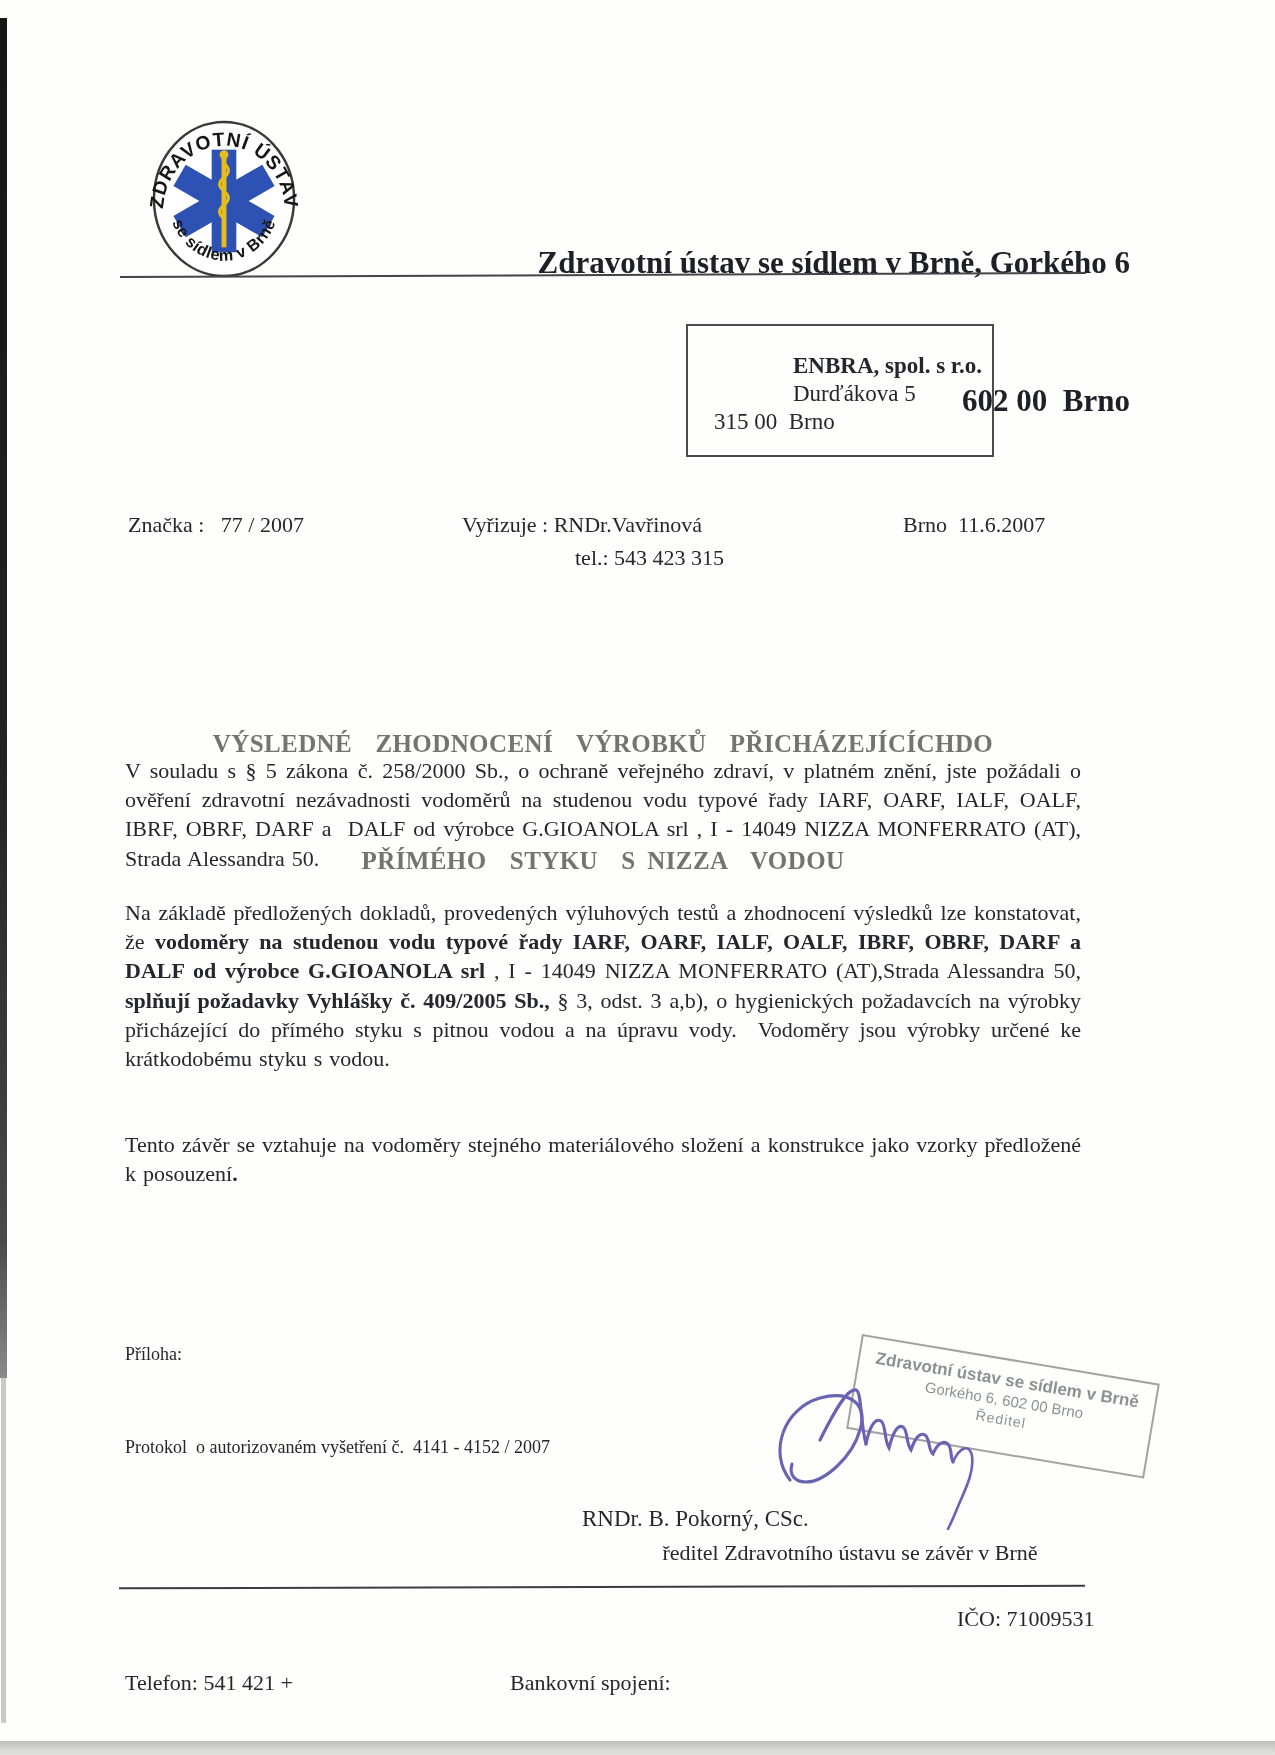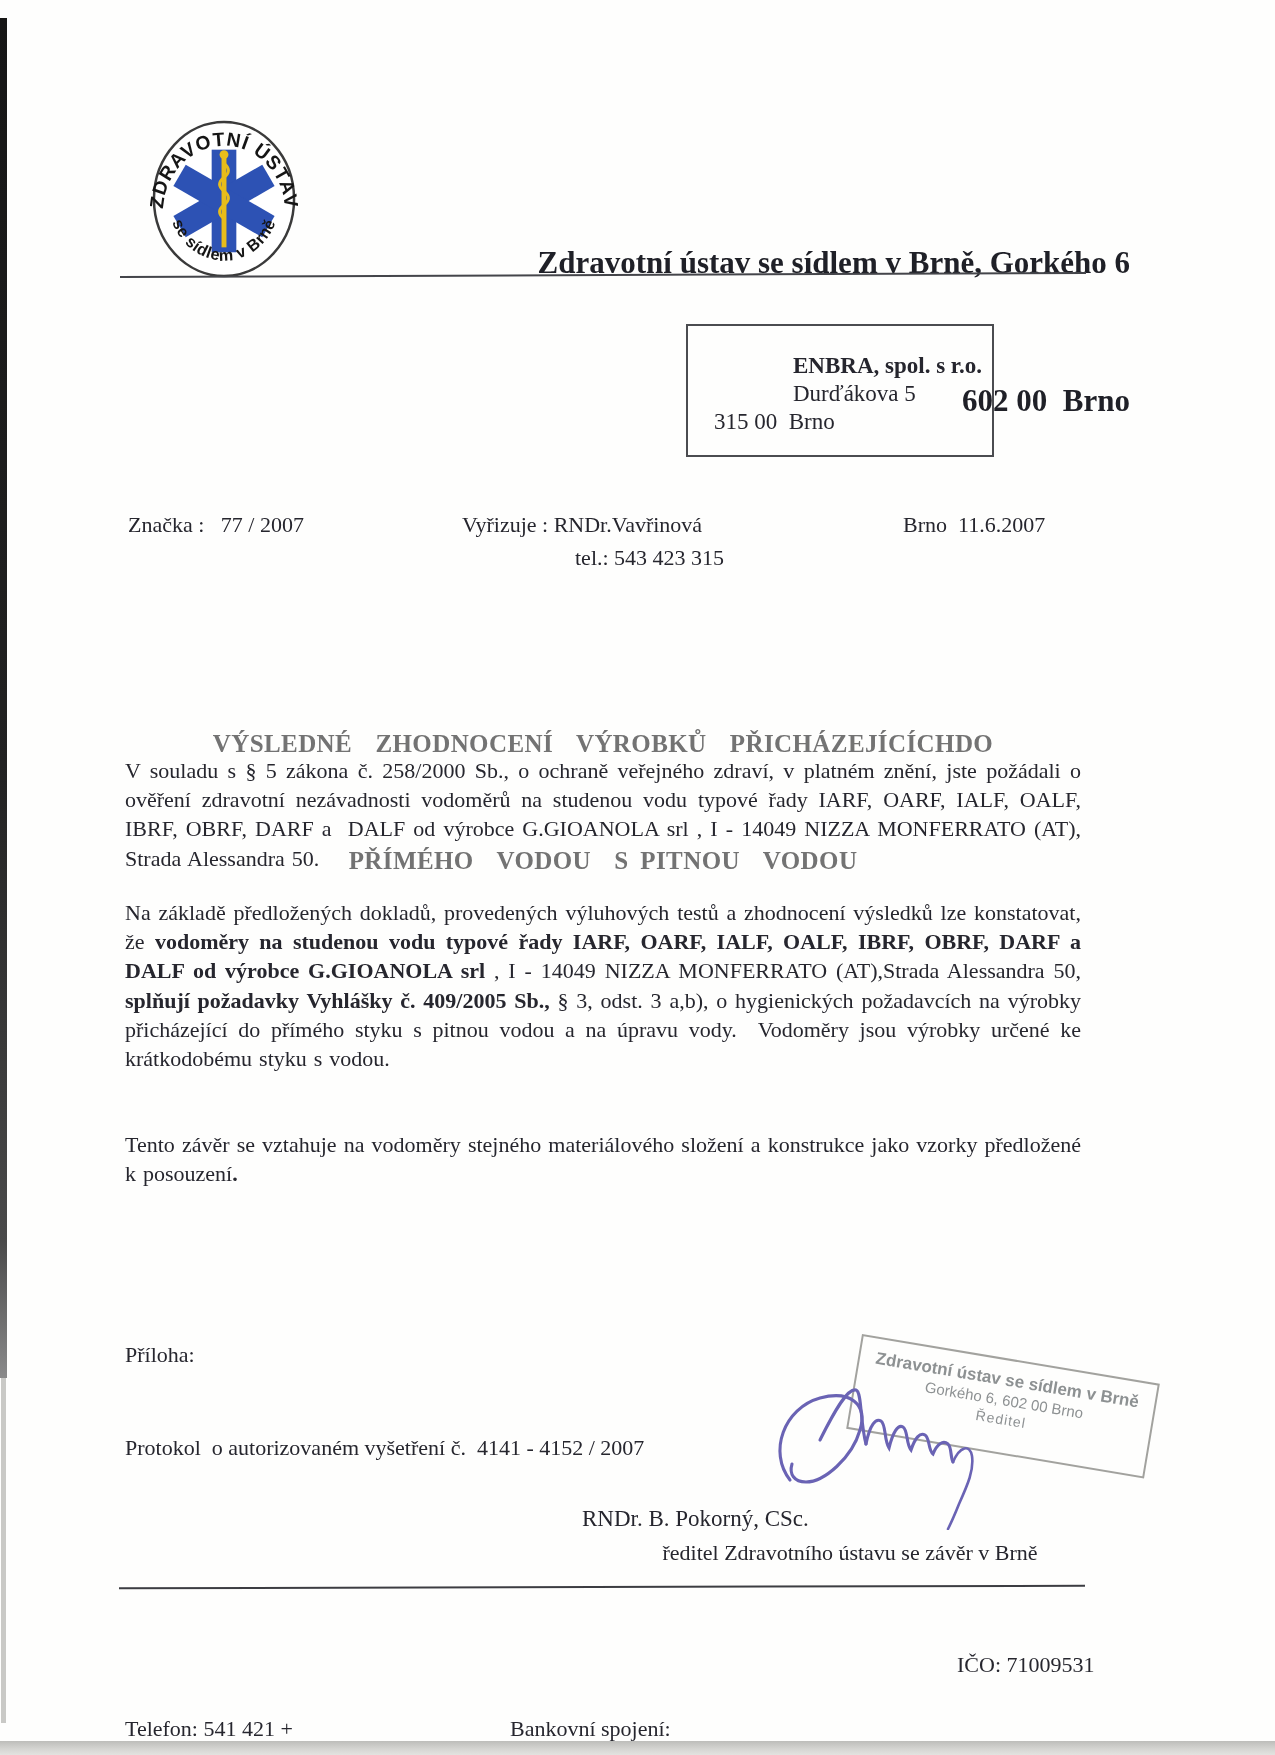--- a/index.html
+++ b/index.html
@@ -40,38 +40,38 @@
 
   
   .para{left:125px;width:956px;font-size:22px;line-height:29.2px;text-align:justify;
     white-space:pre-wrap;word-spacing:1.5px;color:#26262e;}
   .p1{top:756px;}
   .p2{top:898px;}
   .p3{top:1130px;}
   .b{font-weight:bold;}
 
   
-  .attach{left:125px;top:1277px;font-size:22px;line-height:31px;white-space:pre-wrap;}
+  .attach{left:125px;top:1277px;font-size:18px;line-height:31px;white-space:pre-wrap;}
 
   
   .stamp{left:862px;top:1334px;width:302px;height:96px;border:2px solid #9b9b97;box-sizing:border-box;
     transform:rotate(9.5deg);transform-origin:left top;text-align:center;
     font-family:"Liberation Sans", sans-serif;color:#84888a;opacity:.92;background:transparent;}
   .stamp-l1{margin-top:9px;font-weight:bold;font-size:17px;line-height:21px;}
   .stamp-l2{font-size:15px;line-height:20px;}
   .stamp-l3{font-size:14px;line-height:19px;letter-spacing:1px;}
 
   
   .sig-svg{left:762px;top:1378px;width:320px;height:152px;}
   .sign-name{left:582px;top:1506px;width:520px;font-size:23px;}
   .sign-title{left:560px;top:1540px;width:580px;text-align:center;font-size:22px;}
 
   
   .foot-rule{left:119px;top:1586px;width:966px;height:2px;background:#3c3d42;transform:rotate(-0.15deg);}
-  .foot{font-size:22px;color:#26262e;white-space:pre-wrap;line-height:32px;margin-top:46px;}
+  .foot{font-size:22px;color:#26262e;white-space:pre-wrap;line-height:32px;}
   .foot-c1{left:125px;top:1603px;}
   .foot-c2{left:510px;top:1603px;}
   .foot-c3{left:957px;top:1603px;}
 </style>
 </head>
 <body>
 
 <div class="page">
 
   <div class="abs scan-edge-dark"></div>
@@ -112,21 +112,21 @@
     <div class="abs recipient-city">315 00  Brno</div>
   </div>
 
   <div class="abs ref ref-mark">Značka :   77 / 2007</div>
   <div class="abs ref ref-handler">Vyřizuje : RNDr.Vavřinová</div>
   <div class="abs ref ref-phone">tel.: 543 423 315</div>
   <div class="abs ref ref-date">Brno  11.6.2007</div>
 
   <div class="abs subject">
     <div>VÝSLEDNÉ  ZHODNOCENÍ  VÝROBKŮ  PŘICHÁZEJÍCÍCHDO</div>
-    <div>PŘÍMÉHO  VODOU  S PITNOU  VODOU</div>
+    <div>PŘÍMÉHO  STYKU  S NIZZA  VODOU</div>
   </div>
 
   <div class="abs para p1">V souladu s § 5 zákona č. 258/2000 Sb., o ochraně veřejného zdraví, v platném znění, jste požádali o ověření zdravotní nezávadnosti vodoměrů na studenou vodu typové řady IARF, OARF, IALF, OALF, IBRF, OBRF, DARF a  DALF od výrobce G.GIOANOLA srl , I - 14049 NIZZA MONFERRATO (AT), Strada Alessandra 50.</div>
 
   <div class="abs para p2"><span>Na základě předložených dokladů, provedených výluhových testů a zhodnocení výsledků lze konstatovat, že </span><span class="b">vodoměry na studenou vodu typové řady IARF, OARF, IALF, OALF, IBRF, OBRF, DARF a  DALF od výrobce G.GIOANOLA srl</span><span> , I - 14049 NIZZA MONFERRATO (AT),Strada Alessandra 50, </span><span class="b">splňují požadavky Vyhlášky č. 409/2005 Sb.,</span><span> § 3, odst. 3 a,b), o hygienických požadavcích na výrobky přicházející do přímého styku s pitnou vodou a na úpravu vody.  Vodoměry jsou výrobky určené ke krátkodobému styku s vodou.</span></div>
 
   <div class="abs para p3"><span>Tento závěr se vztahuje na vodoměry stejného materiálového složení a konstrukce jako vzorky předložené k posouzení</span><span class="b">.</span></div>
 
   <div class="abs attach">
     <div>Příloha:</div>

